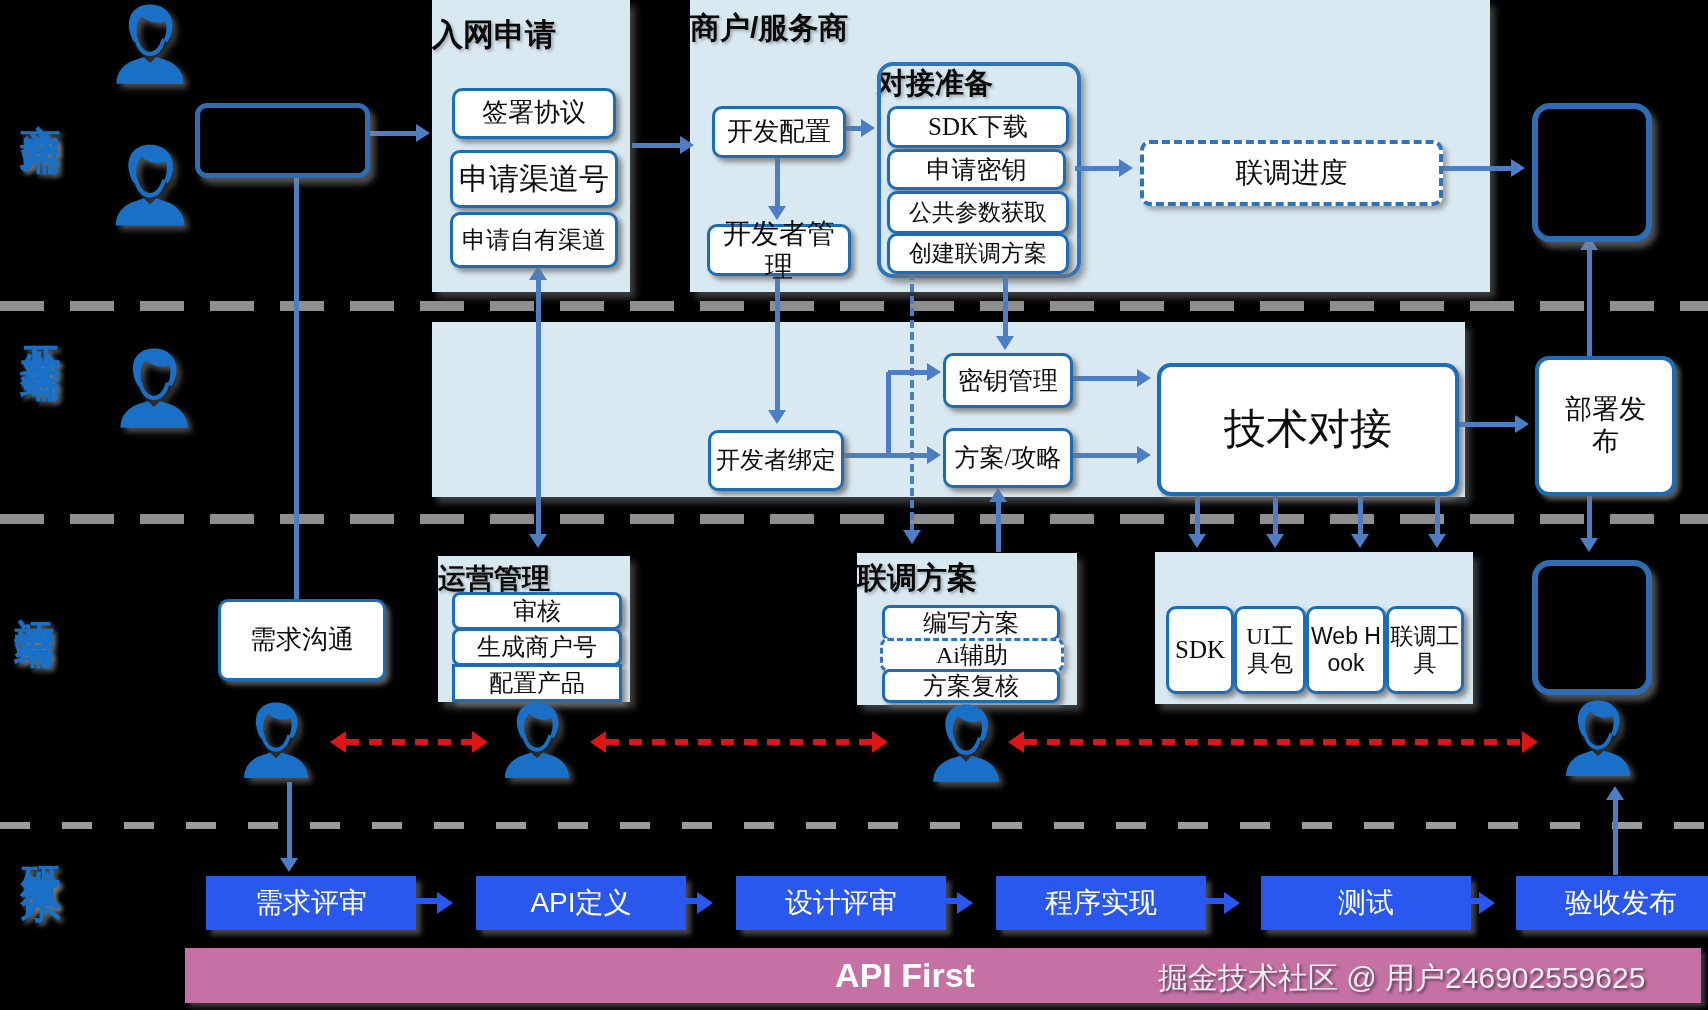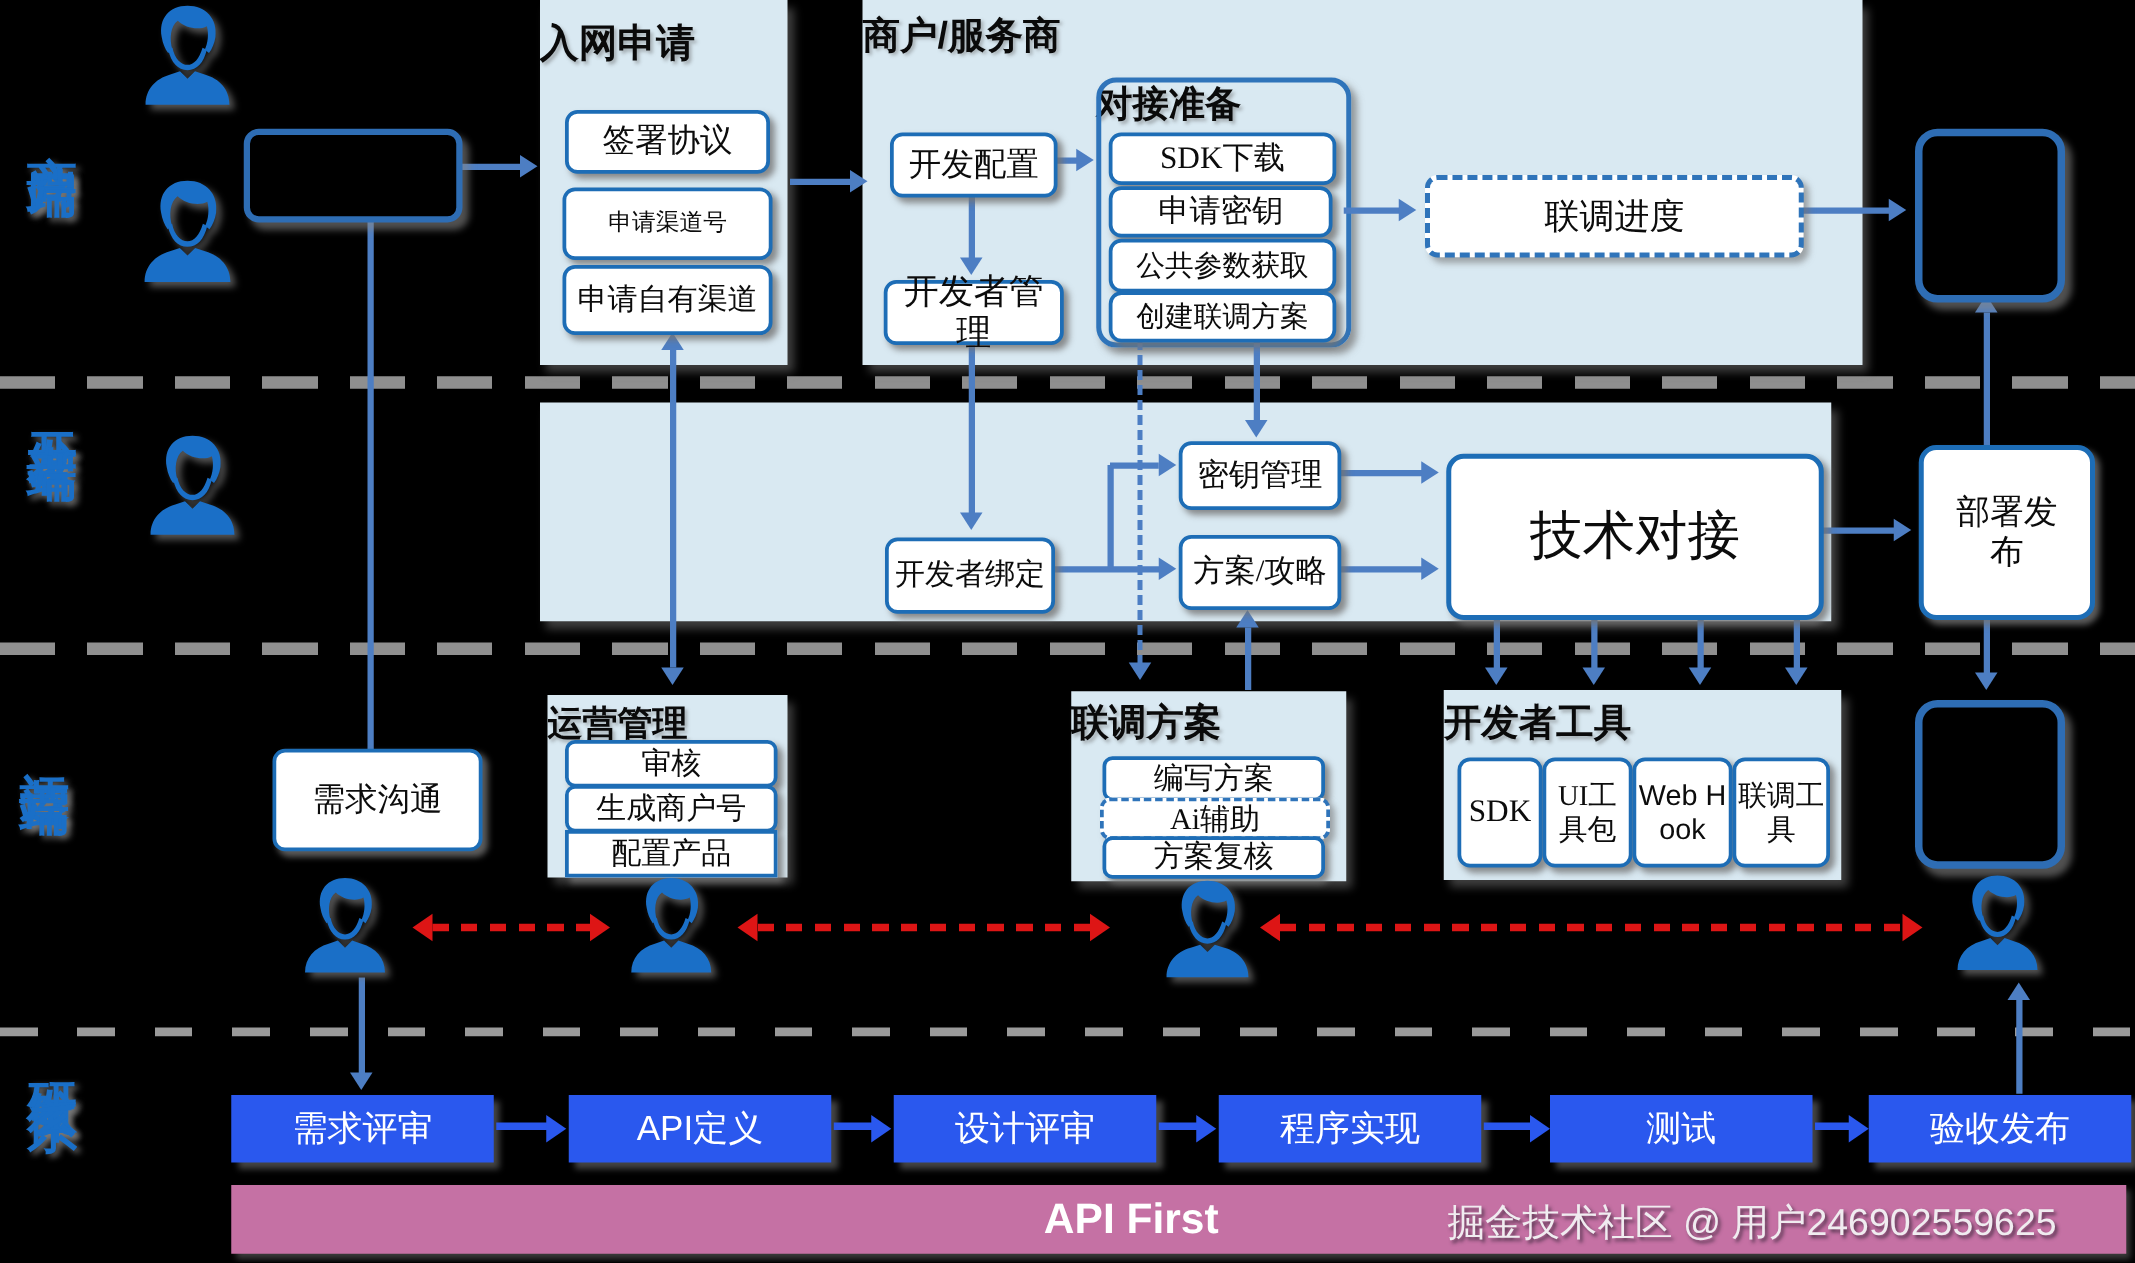--- a/index.html
+++ b/index.html
@@ -30,21 +30,21 @@
   .fl{position:absolute;height:6px;background:var(--flow_blue,#2a58ee);}
   .fah-r{border-width:11px 0 11px 16px;border-left-color:var(--flow_blue,#2a58ee);}
   .redline{position:absolute;height:6px;
         background:repeating-linear-gradient(90deg,var(--red,#dd1515) 0 13px,transparent 13px 23px);}
   .rah-r{border-width:11px 0 11px 16px;border-left-color:var(--red,#dd1515);}
   .rah-l{border-width:11px 16px 11px 0;border-right-color:var(--red,#dd1515);}
   .sep{position:absolute;left:0;width:1708px;height:10px;
         background:repeating-linear-gradient(90deg,#8f8f8f 0 44px,transparent 44px 70px);}
   .sep3{height:7px;background:repeating-linear-gradient(90deg,#9a9a9a 0 30px,transparent 30px 62px);}
   .flowbox{position:absolute;background:var(--flow_blue,#2a58ee);color:#fff;font-size:28px;
-        display:flex;align-items:center;justify-content:center;box-shadow:5px 5px 5px rgba(125,125,125,.55);}
+        display:flex;align-items:center;justify-content:center;box-shadow:5px 5px 5px rgba(125,125,125,.55);margin-left:21px;}
   .person{position:absolute;filter:drop-shadow(4px 4px 3px rgba(120,120,120,.7));}
   .banner{position:absolute;background:var(--banner_pink,#c571a4);box-shadow:4px 4px 5px rgba(120,120,120,.5);}
   .bannertext{position:absolute;color:#fff;font-weight:bold;text-align:center;}
   .watermark{position:absolute;color:#f0ecf0;font-size:30px;text-shadow:2px 2px 3px rgba(60,40,60,.8);}
 </style>
 </head>
 <body>
 
 <svg width="0" height="0" style="position:absolute" aria-hidden="true">
   <symbol id="person-sym" viewBox="0 0 100 100">
@@ -72,21 +72,20 @@
   <div class="panel" style="left:432px;top:322px;width:1033px;height:175px"></div>
   <div class="panel" style="left:438px;top:556px;width:192px;height:146px"></div>
   <div class="panel" style="left:857px;top:553px;width:220px;height:152px"></div>
   <div class="panel" style="left:1155px;top:552px;width:318px;height:152px"></div>
 
   <div class="title" style="left:432px;top:14px;width:198px;font-size:31px">入网申请</div>
   <div class="title" style="left:690px;top:8px;width:800px;font-size:30px">商户/服务商</div>
   <div class="title" style="left:877px;top:64px;width:196px;font-size:29px">对接准备</div>
   <div class="title" style="left:438px;top:560px;width:192px;font-size:28px">运营管理</div>
   <div class="title" style="left:857px;top:558px;width:220px;font-size:30px">联调方案</div>
-  <div class="title" style="left:1155px;top:558px;width:318px;font-size:30px">开发者工具</div>
 
   <div class="group" style="left:877px;top:62px;width:196px;height:208px"></div>
 
   <div class="hl" style="left:362px;top:131px;width:56px"></div>
   <div class="ah ah-r" style="left:416px;top:124px"></div>
 
   <div class="vl" style="left:294px;top:168px;height:438px"></div>
   <div class="ah ah-d" style="left:287px;top:604px"></div>
 
   <div class="hl" style="left:632px;top:143px;width:50px"></div>
@@ -148,21 +147,21 @@
   <div class="vl" style="left:996px;top:502px;height:50px"></div>
   <div class="ah ah-u" style="left:989px;top:488px"></div>
 
   <div class="vl" style="left:287px;top:782px;height:78px"></div>
   <div class="ah ah-d" style="left:280px;top:858px"></div>
 
   <div class="vl" style="left:1613px;top:800px;height:75px"></div>
   <div class="ah ah-u" style="left:1606px;top:786px"></div>
 
   <div class="wbox" style="left:452px;top:88px;width:158px;height:45px;font-size:26px">签署协议</div>
-  <div class="wbox" style="left:450px;top:150px;width:162px;height:52px;font-size:19px">申请渠道号</div>
+  <div class="wbox" style="left:450px;top:150px;width:162px;height:52px;font-size:30px">申请渠道号</div>
   <div class="wbox" style="left:450px;top:212px;width:162px;height:50px;font-size:24px">申请自有渠道</div>
   <div class="wbox" style="left:712px;top:106px;width:128px;height:46px;font-size:26px">开发配置</div>
   <div class="wbox" style="left:707px;top:224px;width:138px;height:46px;font-size:28px">开发者管理</div>
   <div class="wbox" style="left:887px;top:106px;width:176px;height:36px;font-size:25px">SDK下载</div>
   <div class="wbox" style="left:887px;top:149px;width:173px;height:35px;font-size:25px">申请密钥</div>
   <div class="wbox" style="left:887px;top:191px;width:176px;height:37px;font-size:23px">公共参数获取</div>
   <div class="wbox" style="left:887px;top:233px;width:176px;height:35px;font-size:23px">创建联调方案</div>
   <div class="dashbox" style="left:1140px;top:140px;width:295px;height:58px;font-size:28px">联调进度</div>
 
   <div class="darkbox" style="left:195px;top:103px;width:165px;height:65px;border-radius:12px"></div>

